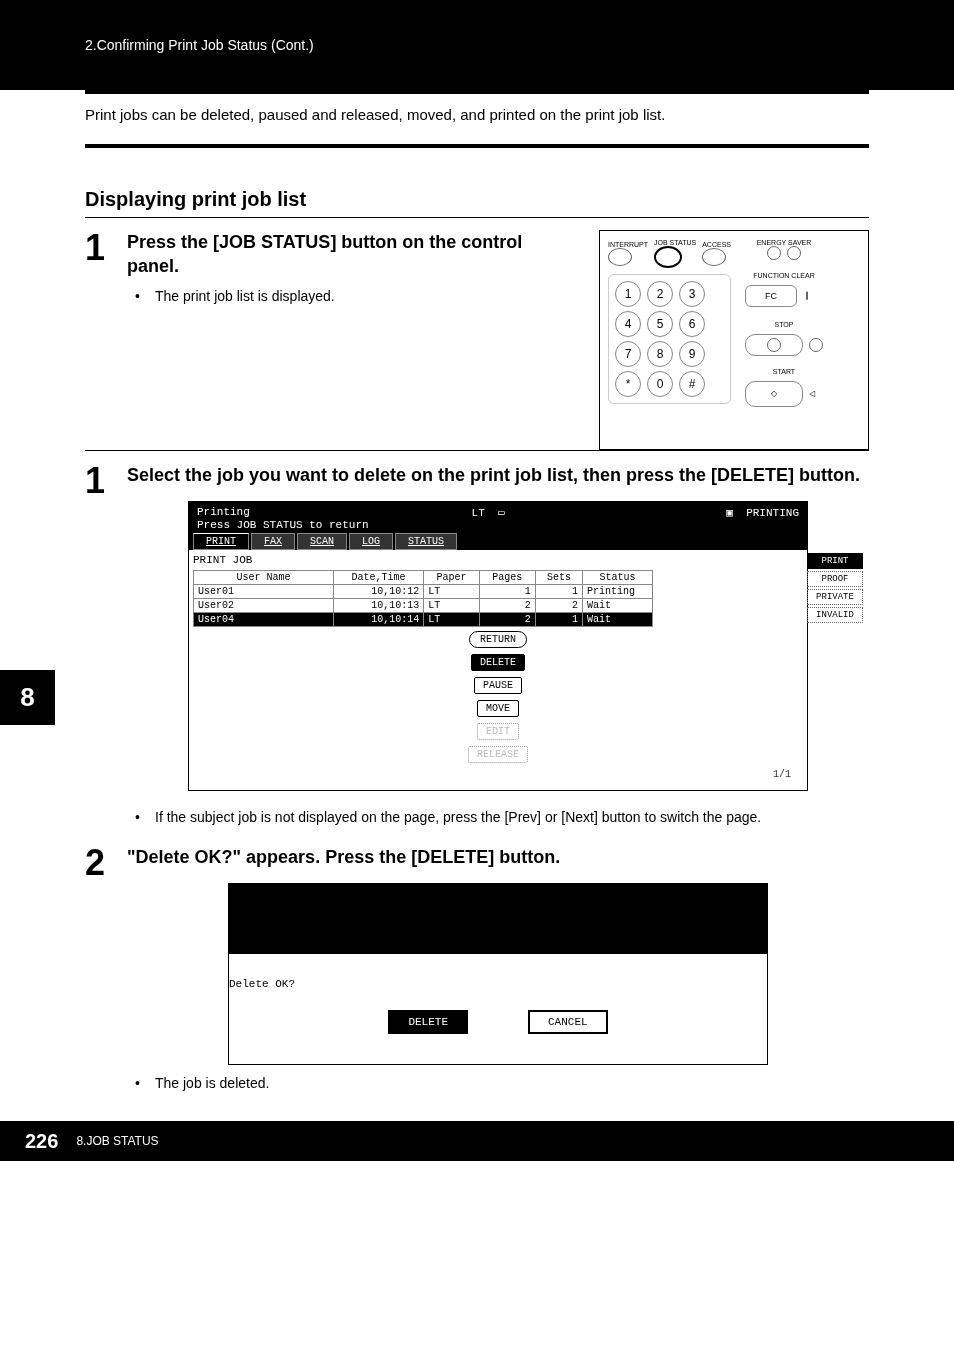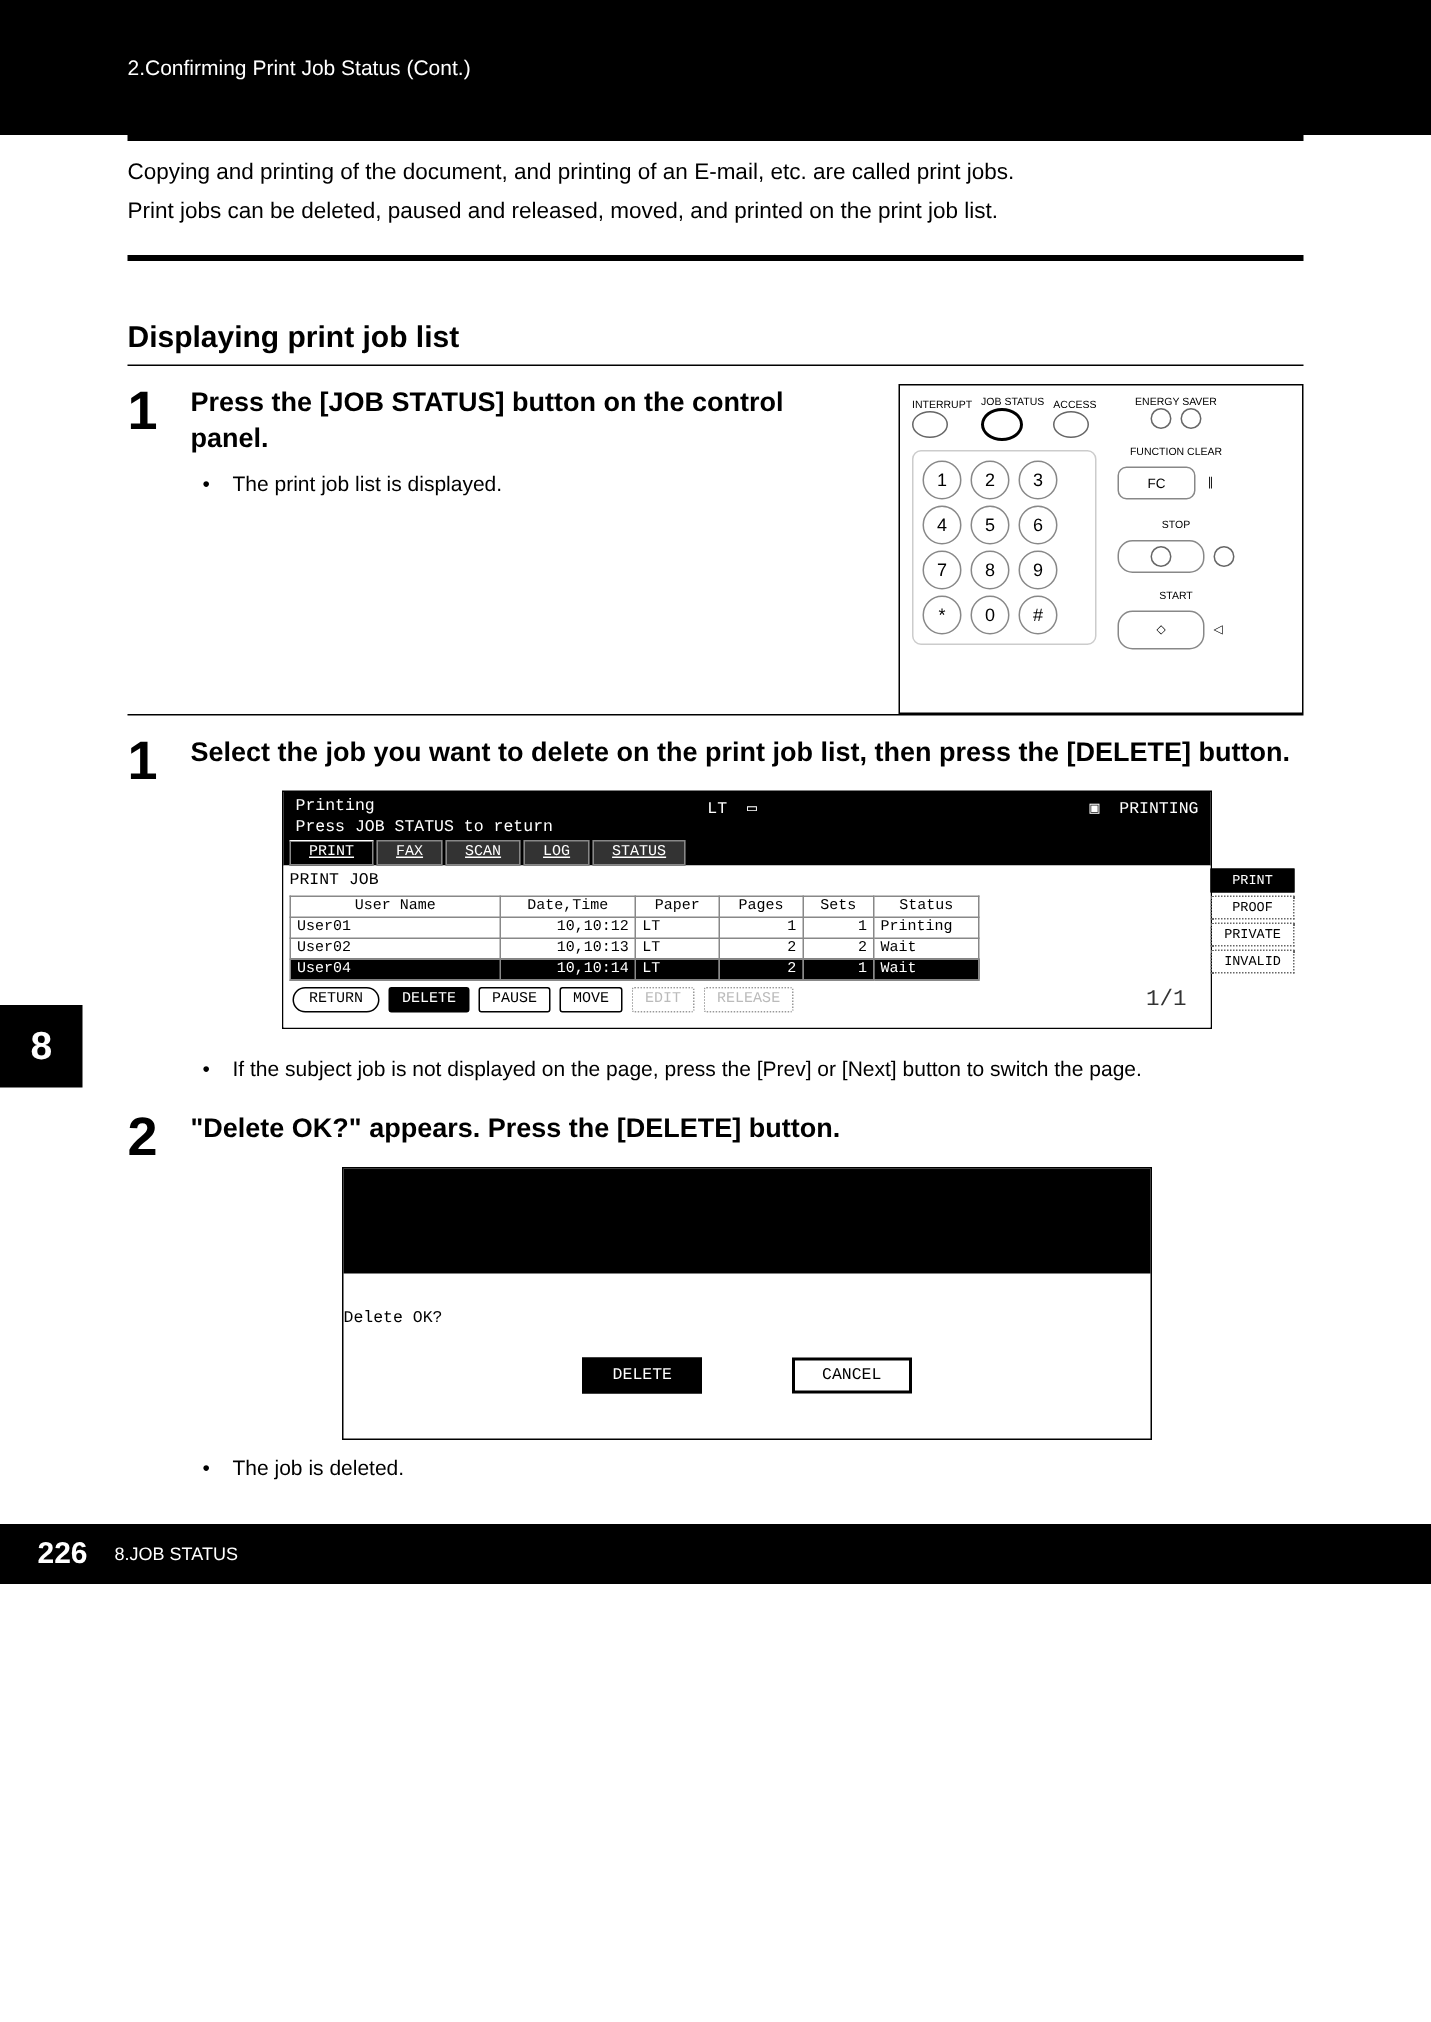--- a/index.html
+++ b/index.html
@@ -88,51 +88,50 @@
     .scr-tab { border: 1px solid #888; background: #333; color: #fff; font-size: 10px; padding: 2px 12px; text-decoration: underline;}
     .scr-tab.active { background: #000; color: #fff; border-top: 1px solid #fff; }
     .scr-body { background: #fff; padding: 4px; }
     .tbl { width: 460px; border-collapse: collapse; font-size: 10px; margin-top: 4px;}
     .tbl th, .tbl td { border: 1px solid #888; padding: 1px 4px; font-weight: normal; }
     .tbl td.num { text-align: right; }
     .hl-row td { background: #000; color: #fff; }
     .side-btns { position: absolute; right: 6px; top: 66px; display: flex; flex-direction: column; gap: 2px;}
     .sbtn { border: 1px dotted #666; font-size: 9px; padding: 2px 6px; width: 56px; text-align: center; font-family: 'Courier New', monospace;}
     .sbtn.active { background: #000; color: #fff; border: 1px solid #000;}
-    .bottom-btns { display: flex; gap: 6px; padding: 4px 2px 6px 2px; align-items: center;}
+    .bottom-btns { display: flex; gap: 6px; padding: 4px 2px 6px 2px; align-items: center; flex-direction: column;}
     .bbtn { border: 1px solid #000; font-size: 10px; padding: 2px 8px; font-family: 'Courier New', monospace; border-radius: 2px;}
     .bbtn.round { border-radius: 10px; padding: 2px 10px;}
     .bbtn.dark { background: #000; color: #fff; }
     .bbtn.dotted { border: 1px dotted #999; color: #bbb;}
     .screen-wrap { position: relative; display: flex; justify-content: center;}
     .screen2 {
       width: 540px; margin: 14px auto 8px auto; border: 1px solid #000;
       font-family: 'Courier New', monospace; font-size: 11px;
     }
     .scr2-top { background: #000; height: 70px; }
     .scr2-body { padding: 24px 0 30px 0; text-align: left;}
     .confirm-btns { display: flex; justify-content: center; gap: 60px; margin-top: 20px;}
     .cbtn { border: 2px solid #000; padding: 4px 18px; font-family: 'Courier New', monospace; font-size: 11px;}
     .cbtn.dark { background: #000; color: #fff; }
     .footer { background: #000; color: #fff; height: 40px; margin-top: 30px; display: flex; align-items: center; padding-left: 25px; gap: 18px;}
     .page-num { font-size: 20px; font-weight: bold; }
     .footer-text { font-size: 12px; }
-    .page-indicator { margin-left: auto; margin-right: 10px; font-size: 15px; color: #333; }
+    .page-indicator { margin-left: auto; margin-right: 10px; font-size: 10px; color: #333; }
   </style>
 </head>
 <body>
 
 <div class="container">
   <div class="top-black-bar">
     <span>2.Confirming Print Job Status (Cont.)</span>
   </div>
 
   <div class="content">
     <hr class="rule-thick">
-    <p class="body-text">Copying and printing of the document, and printing of an E-mail, etc. are called print jobs.</p>
     <p class="body-text">Print jobs can be deleted, paused and released, moved, and printed on the print job list.</p>
     <hr class="rule-thick" style="margin-top:18px">
 
     <div class="subsec-title">Displaying print job list</div>
     <hr class="rule-thin">
 
     <div class="step-row">
       <div class="step-num">1</div>
       <div class="step-body step1-wrap">
         <div style="flex:1">

